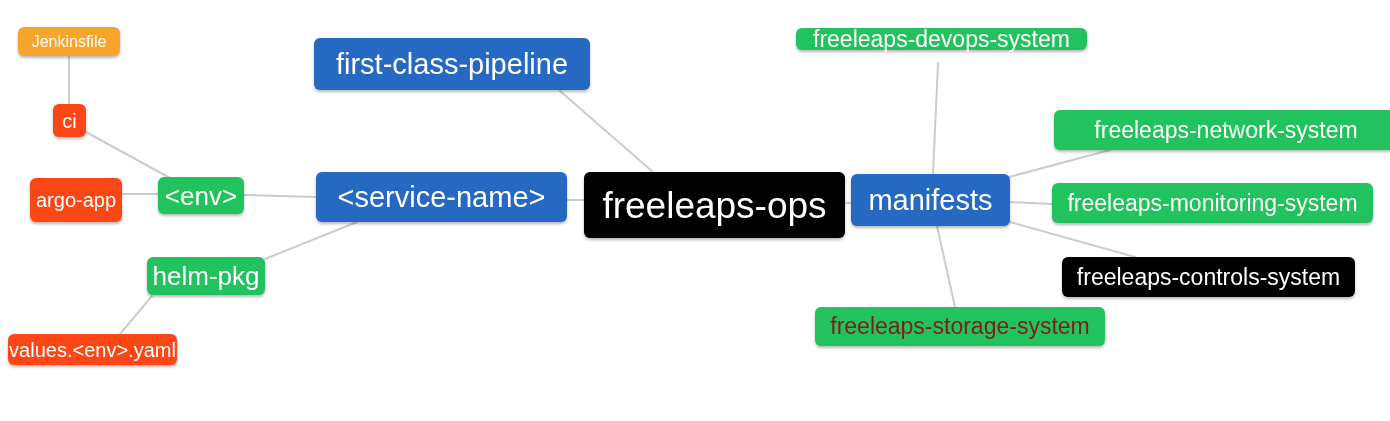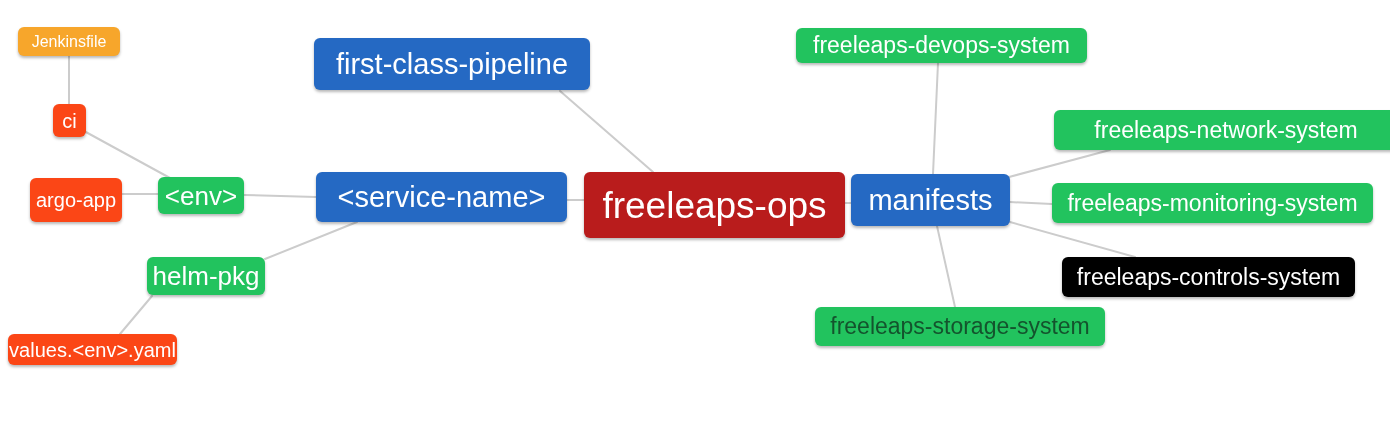--- a/index.html
+++ b/index.html
@@ -38,21 +38,21 @@
       <line x1="560" y1="91" x2="653" y2="172" stroke="#cccccc" stroke-width="2" stroke-linecap="round"></line>
       <line x1="567" y1="200" x2="584" y2="200" stroke="#cccccc" stroke-width="2" stroke-linecap="round"></line>
       <line x1="845" y1="203" x2="851" y2="203" stroke="#cccccc" stroke-width="2" stroke-linecap="round"></line>
       <line x1="933" y1="174" x2="938" y2="63" stroke="#cccccc" stroke-width="2" stroke-linecap="round"></line>
       <line x1="1009" y1="177" x2="1110" y2="150" stroke="#cccccc" stroke-width="2" stroke-linecap="round"></line>
       <line x1="1010" y1="202" x2="1052" y2="204" stroke="#cccccc" stroke-width="2" stroke-linecap="round"></line>
       <line x1="1010" y1="222" x2="1135" y2="257" stroke="#cccccc" stroke-width="2" stroke-linecap="round"></line>
       <line x1="937" y1="226" x2="955" y2="307" stroke="#cccccc" stroke-width="2" stroke-linecap="round"></line>
     </svg>
 
-<div class="node" style="left: 584px; top: 172px; width: 261px; height: 66px; font-size: 37px; background: #b91c1c; color: rgb(255, 255, 255);">
+<div class="node" style="left: 584px; top: 172px; width: 261px; height: 66px; font-size: 37px; background: #000000; color: rgb(255, 255, 255);">
       <span>freeleaps-ops</span>
     </div>
     <div class="node" style="left: 314px; top: 38px; width: 276px; height: 52px; font-size: 29px; background: rgb(37, 105, 195); color: rgb(255, 255, 255);">
       <span>first-class-pipeline</span>
     </div>
     <div class="node" style="left: 316px; top: 172px; width: 251px; height: 50px; font-size: 29px; background: rgb(37, 105, 195); color: rgb(255, 255, 255);">
       <span>&lt;service-name&gt;</span>
     </div>
     <div class="node" style="left: 851px; top: 174px; width: 159px; height: 52px; font-size: 29px; background: rgb(37, 105, 195); color: rgb(255, 255, 255);">
       <span>manifests</span>
@@ -68,28 +68,28 @@
     </div>
     <div class="node" style="left: 30px; top: 178px; width: 92px; height: 44px; font-size: 20px; background: rgb(251, 70, 22); color: rgb(255, 255, 255);">
       <span>argo-app</span>
     </div>
     <div class="node" style="left: 8px; top: 334px; width: 169px; height: 31px; font-size: 20px; background: rgb(251, 70, 22); color: rgb(255, 255, 255);">
       <span>values.&lt;env&gt;.yaml</span>
     </div>
     <div class="node" style="left: 18px; top: 27px; width: 102px; height: 29px; font-size: 16px; background: rgb(247, 166, 43); color: rgb(255, 255, 255);">
       <span>Jenkinsfile</span>
     </div>
-    <div class="node" style="left: 796px; top: 28px; width: 291px; height: 35px; font-size: 23px; background: rgb(34, 195, 94); color: rgb(255, 255, 255);">
+    <div class="node" style="left: 796px; top: 28px; width: 291px; height: 22px; font-size: 23px; background: rgb(34, 195, 94); color: rgb(255, 255, 255);">
       <span>freeleaps-devops-system</span>
     </div>
     <div class="node" style="left: 1054px; top: 110px; width: 344px; height: 40px; font-size: 23px; background: rgb(34, 195, 94); color: rgb(255, 255, 255);">
       <span>freeleaps-network-system</span>
     </div>
     <div class="node" style="left: 1052px; top: 183px; width: 321px; height: 40px; font-size: 23px; background: rgb(34, 195, 94); color: rgb(255, 255, 255);">
       <span>freeleaps-monitoring-system</span>
     </div>
     <div class="node" style="left: 1062px; top: 257px; width: 293px; height: 40px; font-size: 23px; background: #000000; color: rgb(255, 255, 255);">
       <span>freeleaps-controls-system</span>
     </div>
-    <div class="node" style="left: 815px; top: 307px; width: 290px; height: 39px; font-size: 23px; background: rgb(34, 195, 94); color: #14532d;">
+    <div class="node" style="left: 815px; top: 307px; width: 290px; height: 39px; font-size: 23px; background: rgb(34, 195, 94); color: #7f1d1d;">
       <span>freeleaps-storage-system</span>
     </div>
   </div>
 
 </body></html>

